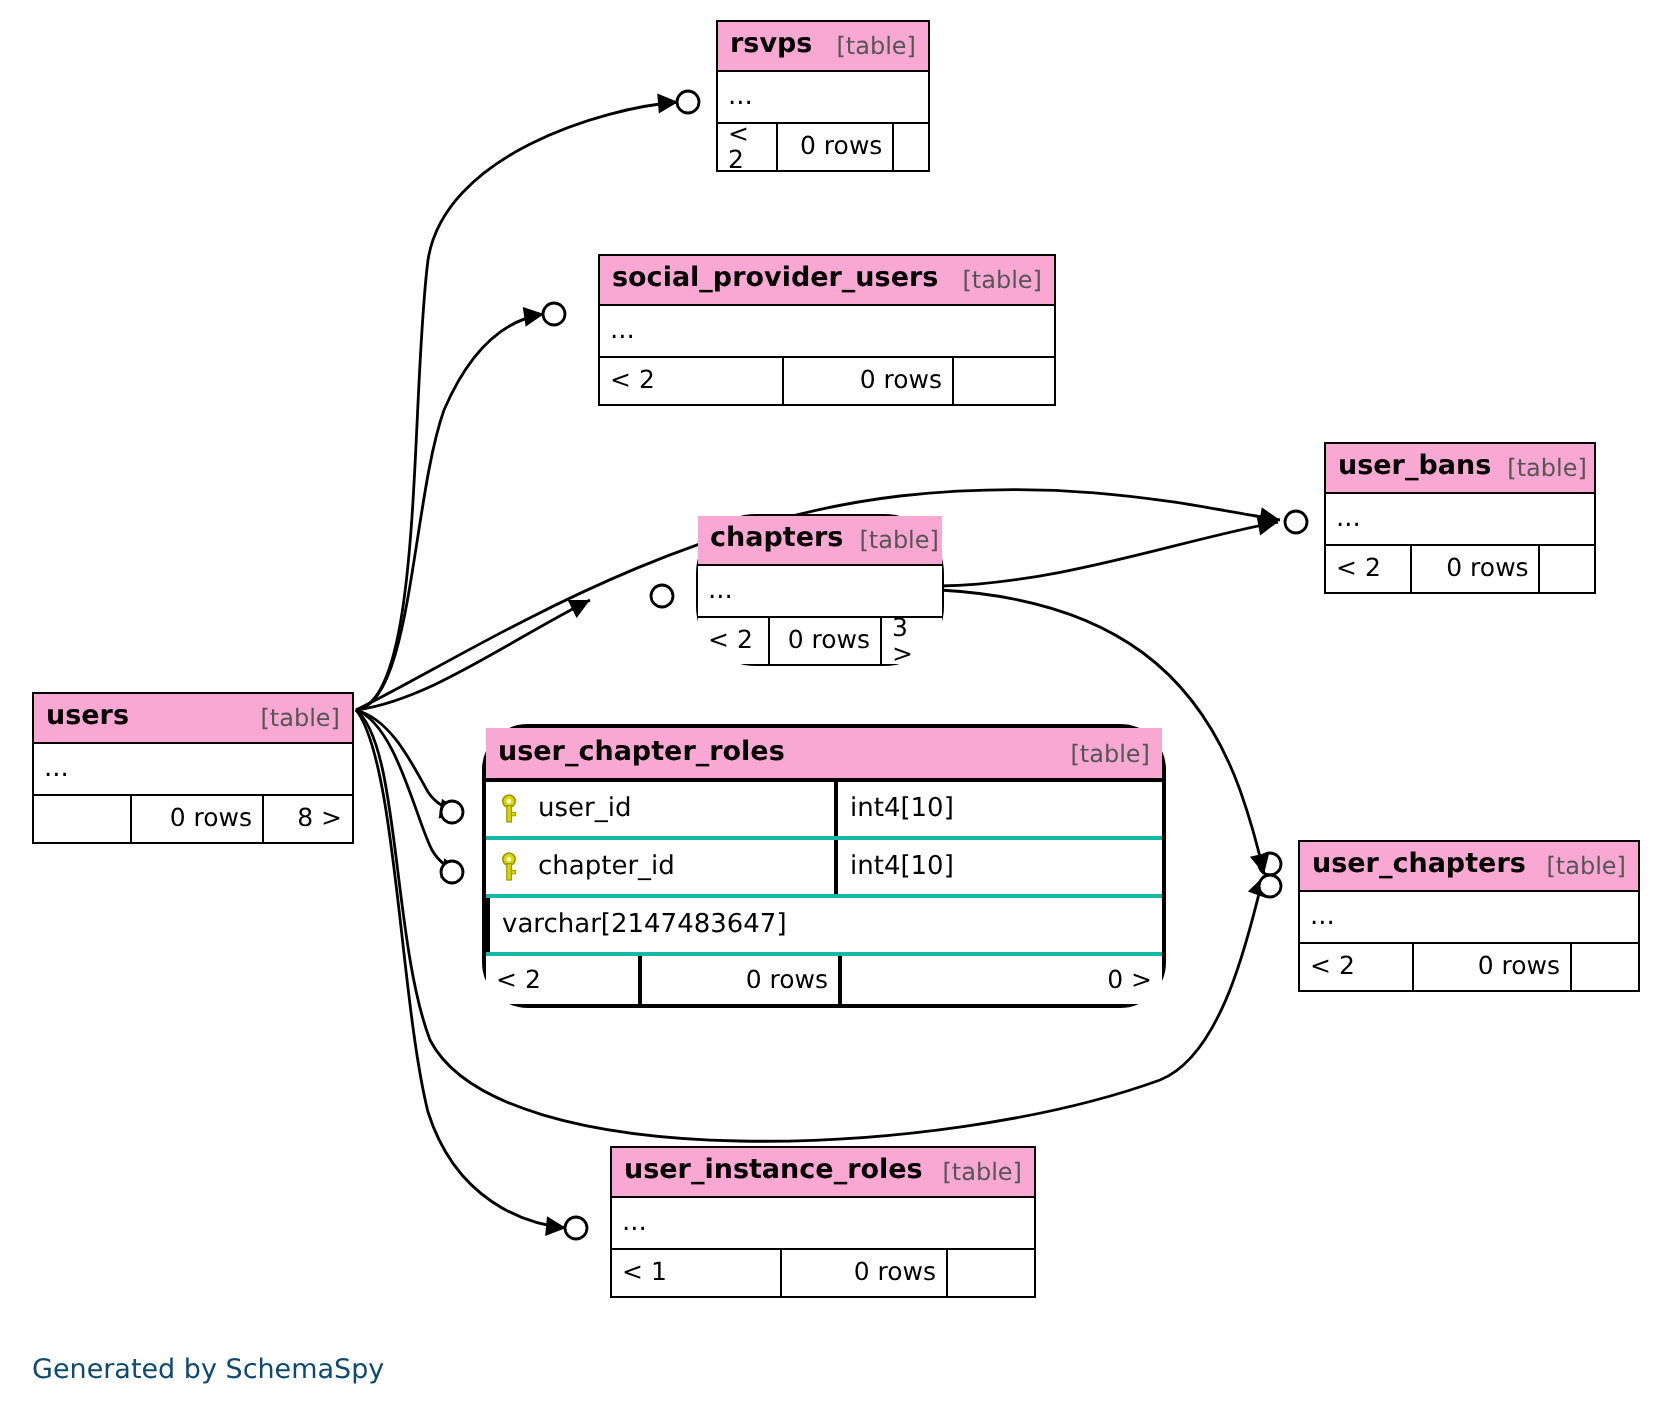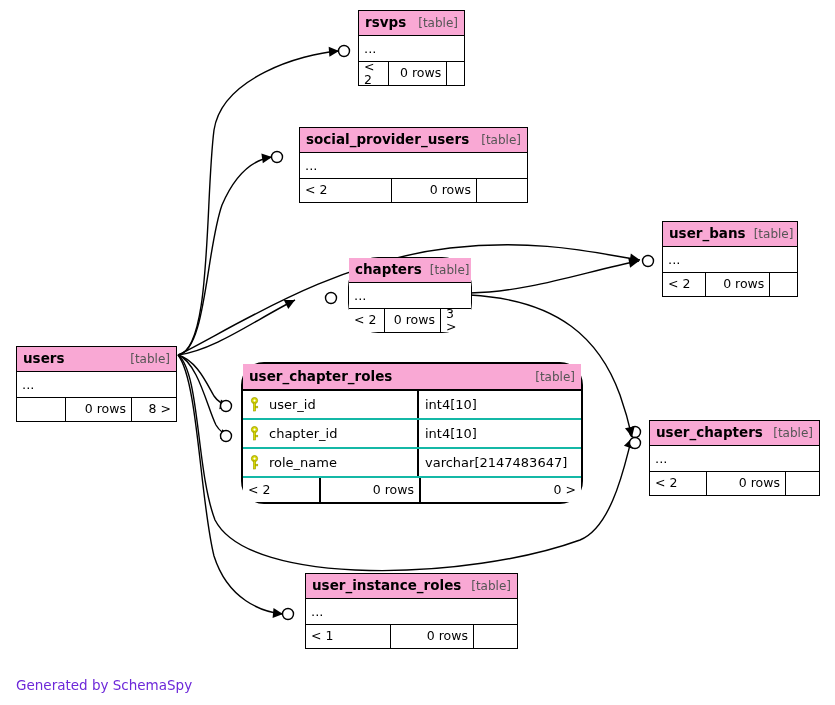--- a/index.html
+++ b/index.html
@@ -122,21 +122,21 @@
   }
   .foot .cell:first-child { border-left: none; }
   .foot .cell.l { justify-content: flex-start; }
   .foot .cell.r { justify-content: flex-end; }
   .node.focus .foot .cell { border-left: 2px solid #000000; }
   .node.focus .foot .cell:first-child { border-left: none; }
 
   .credit {
     position: absolute;
     font-size: 13.5px;
-    color: #6d28d9;
+    color: #0c4a6e;
     white-space: nowrap;
   }
 </style>
 </head>
 <body>
 
 <div id="canvas">
 
   <svg id="edges" viewBox="0 0 835 705" width="835" height="705">
     <defs>
@@ -273,31 +273,20 @@
             <rect x="4.4" y="5.8" width="2.3" height="8.2" fill="#d9d900" stroke="#9a9a00" stroke-width="0.6"></rect>
             <rect x="6.7" y="9.2" width="2.1" height="1.7" fill="#d9d900" stroke="#9a9a00" stroke-width="0.5"></rect>
           </svg>
         </span>
         <span>chapter_id</span>
       </span>
       <span class="ctype" style="width:164px;">int4[10]</span>
     </div>
 
     <div class="row">
-      <span class="cname">
-        <span class="keyicon">
-          <svg width="11" height="15" viewBox="0 0 11 15">
-            <circle cx="5.5" cy="3.6" r="3.1" fill="#d9d900" stroke="#9a9a00" stroke-width="0.8"></circle>
-            <circle cx="5.5" cy="3.6" r="1.1" fill="#ffffff"></circle>
-            <rect x="4.4" y="5.8" width="2.3" height="8.2" fill="#d9d900" stroke="#9a9a00" stroke-width="0.6"></rect>
-            <rect x="6.7" y="9.2" width="2.1" height="1.7" fill="#d9d900" stroke="#9a9a00" stroke-width="0.5"></rect>
-          </svg>
-        </span>
-        <span>role_name</span>
-      </span>
       <span class="ctype" style="width:164px;">varchar[2147483647]</span>
     </div>
 
     <div class="foot" style="height:24px;">
       <div class="cell l" style="width:76px;">&lt; 2</div>
       <div class="cell r" style="width:100px;">0 rows</div>
       <div class="cell r" style="width:162px;">0 &gt;</div>
     </div>
   </div>
 

